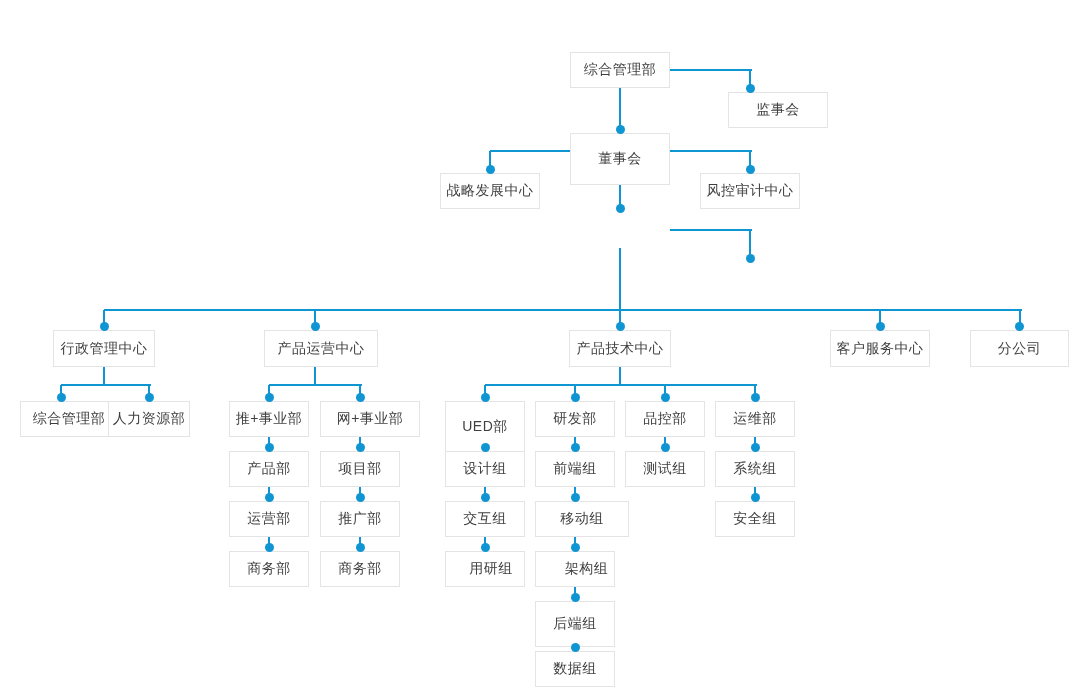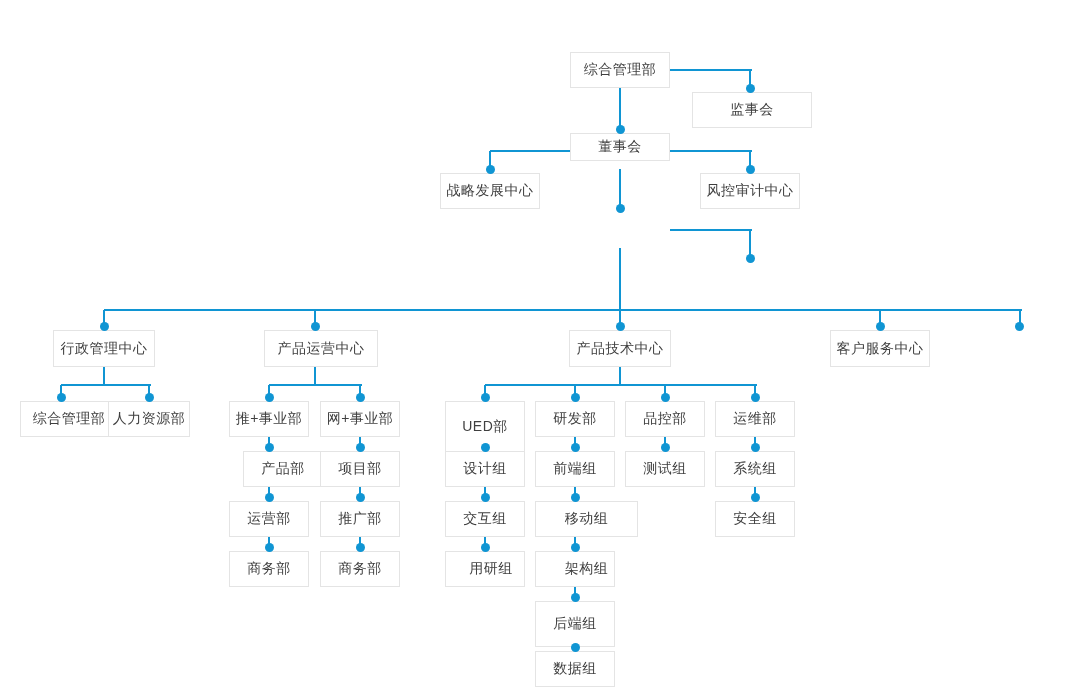--- a/index.html
+++ b/index.html
@@ -127,69 +127,72 @@
     <div class="dot" style="left: 570.5px; top: 642.5px; background: rgb(16, 149, 211);"></div>
     <div class="seg" style="left: 664px; top: 437px; width: 2px; height: 14px; background: rgb(16, 149, 211);"></div>
     <div class="dot" style="left: 660.5px; top: 442.5px; background: rgb(16, 149, 211);"></div>
     <div class="seg" style="left: 754px; top: 437px; width: 2px; height: 14px; background: rgb(16, 149, 211);"></div>
     <div class="dot" style="left: 750.5px; top: 442.5px; background: rgb(16, 149, 211);"></div>
     <div class="seg" style="left: 754px; top: 487px; width: 2px; height: 14px; background: rgb(16, 149, 211);"></div>
     <div class="dot" style="left: 750.5px; top: 492.5px; background: rgb(16, 149, 211);"></div>
     <div class="node" style="left: 570px; top: 52px; width: 100px; height: 36px;">
       <span>综合管理部</span>
     </div>
-    <div class="node" style="left: 692px; top: 92px; width: 120px; height: 36px;">
+    <div class="node" style="left: 728px; top: 92px; width: 100px; height: 36px;">
       <span>监事会</span>
     </div>
-    <div class="node" style="left: 570px; top: 133px; width: 100px; height: 28px; text-align: right;">
+    <div class="node" style="left: 570px; top: 133px; width: 100px; height: 52px; text-align: right;">
       <span>董事会</span>
     </div>
     <div class="node" style="left: 440px; top: 173px; width: 100px; height: 36px;">
       <span>战略发展中心</span>
     </div>
     <div class="node" style="left: 700px; top: 173px; width: 100px; height: 36px;">
       <span>风控审计中心</span>
     </div>
     <div class="node" style="left: 53px; top: 330px; width: 102px; height: 37px;">
       <span>行政管理中心</span>
     </div>
     <div class="node" style="left: 264px; top: 330px; width: 114px; height: 37px;">
       <span>产品运营中心</span>
     </div>
     <div class="node" style="left: 569px; top: 330px; width: 102px; height: 37px;">
       <span>产品技术中心</span>
     </div>
     <div class="node" style="left: 830px; top: 330px; width: 100px; height: 37px;">
       <span>客户服务中心</span>
     </div>
+    <div class="node" style="left: 970px; top: 330px; width: 99px; height: 37px;">
+      <span>分公司</span>
+    </div>
     <div class="node" style="left: 20px; top: 401px; width: 98px; height: 36px;">
       <span>综合管理部</span>
     </div>
     <div class="node" style="left: 108px; top: 401px; width: 82px; height: 36px;">
       <span>人力资源部</span>
     </div>
     <div class="node" style="left: 229px; top: 401px; width: 80px; height: 36px;">
       <span>推+事业部</span>
     </div>
-    <div class="node" style="left: 320px; top: 401px; width: 80px; height: 36px;">
+    <div class="node" style="left: 320px; top: 401px; width: 100px; height: 36px;">
       <span>网+事业部</span>
     </div>
     <div class="node" style="left: 445px; top: 401px; width: 80px; height: 52px;">
       <span>UED部</span>
     </div>
     <div class="node" style="left: 535px; top: 401px; width: 80px; height: 36px;">
       <span>研发部</span>
     </div>
     <div class="node" style="left: 625px; top: 401px; width: 80px; height: 36px;">
       <span>品控部</span>
     </div>
     <div class="node" style="left: 715px; top: 401px; width: 80px; height: 36px;">
       <span>运维部</span>
     </div>
-    <div class="node" style="left: 243px; top: 451px; width: 80px; height: 36px;">
+    <div class="node" style="left: 229px; top: 451px; width: 80px; height: 36px;">
       <span>产品部</span>
     </div>
     <div class="node" style="left: 320px; top: 451px; width: 80px; height: 36px;">
       <span>项目部</span>
     </div>
     <div class="node" style="left: 445px; top: 451px; width: 80px; height: 36px;">
       <span>设计组</span>
     </div>
     <div class="node" style="left: 535px; top: 451px; width: 80px; height: 36px;">
       <span>前端组</span>
@@ -202,21 +205,21 @@
     </div>
     <div class="node" style="left: 229px; top: 501px; width: 80px; height: 36px;">
       <span>运营部</span>
     </div>
     <div class="node" style="left: 320px; top: 501px; width: 80px; height: 36px;">
       <span>推广部</span>
     </div>
     <div class="node" style="left: 445px; top: 501px; width: 80px; height: 36px;">
       <span>交互组</span>
     </div>
-    <div class="node" style="left: 535px; top: 501px; width: 103px; height: 36px; text-align: right;">
+    <div class="node" style="left: 535px; top: 501px; width: 94px; height: 36px; text-align: right;">
       <span>移动组</span>
     </div>
     <div class="node" style="left: 715px; top: 501px; width: 80px; height: 36px;">
       <span>安全组</span>
     </div>
     <div class="node" style="left: 229px; top: 551px; width: 80px; height: 36px;">
       <span>商务部</span>
     </div>
     <div class="node" style="left: 320px; top: 551px; width: 80px; height: 36px;">
       <span>商务部</span>

